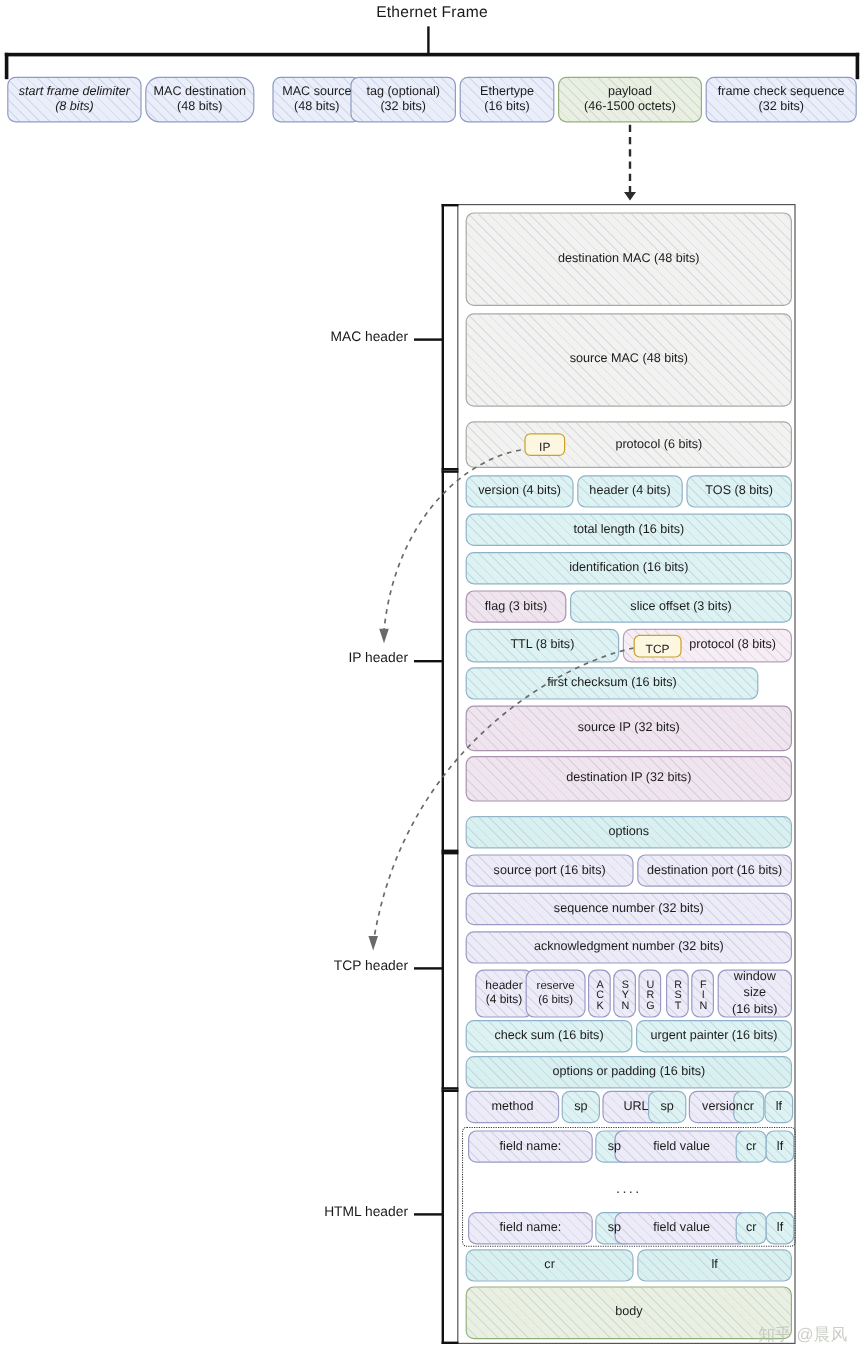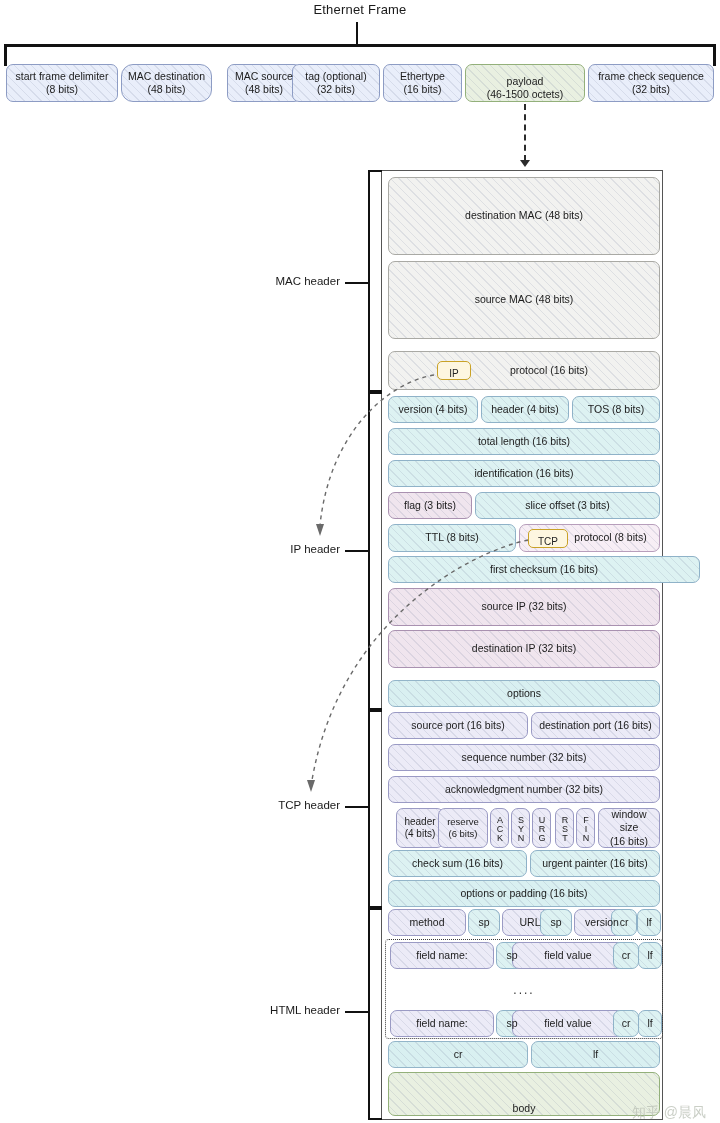--- a/index.html
+++ b/index.html
@@ -28,21 +28,21 @@
   .cell .txt{position:relative;z-index:2;padding:0 2px;}
 
   
   .f-gray   {background-color:#f2f2f0;border-color:#a9a9a4;}
   .f-blue   {background-color:#e9eefa;border-color:#8d9cc4;}
   .f-cyan   {background-color:#ddf2f2;border-color:#8fb2c8;}
   .f-cyan2  {background-color:#d9f0f1;border-color:#93b5c9;}
   .f-pink   {background-color:#f0e5ee;border-color:#a991b0;}
   .f-pinkw  {background-color:#f7eef5;border-color:#b79ebb;}
   .f-lav    {background-color:#ecebf7;border-color:#9a9ac4;}
-  .f-green  {background-color:#e9f0e1;border-color:#93b07a;align-items:flex-end;}
+  .f-green  {background-color:#e9f0e1;border-color:#93b07a;}
 
   
   #eth-title{
     position:absolute;left:0;top:2px;width:720px;text-align:center;
     font-size:13px;letter-spacing:.2px;
   }
   #eth-stem{position:absolute;left:356px;top:22px;width:2px;height:23px;background:#111;}
   #eth-bar{position:absolute;left:4px;top:44px;width:712px;height:3px;background:#111;}
   #eth-bar-l{position:absolute;left:4px;top:44px;width:3px;height:22px;background:#111;}
   #eth-bar-r{position:absolute;left:713px;top:44px;width:3px;height:22px;background:#111;}
@@ -100,21 +100,21 @@
 </style>
 </head>
 <body>
 
 <div id="eth-title">Ethernet Frame</div>
 <div id="eth-stem"></div>
 <div id="eth-bar"></div>
 <div id="eth-bar-l"></div>
 <div id="eth-bar-r"></div>
 
-<div class="cell f-blue" style="left:6px;top:64px;width:112px;height:38px;">
+<div class="cell f-blue" style="left:6px;top:64px;width:112px;height:38px;font-style:italic;">
   <div class="txt"><span>start frame delimiter</span><br>
   <span>(8 bits)</span></div>
 </div>
 <div class="cell f-blue" style="left:121px;top:64px;width:91px;height:38px;border-radius:12px;">
   <div class="txt"><span>MAC destination</span><br>
   <span>(48 bits)</span></div>
 </div>
 <div class="cell f-blue" style="left:215px;top:64px;width:74px;height:38px;margin-left:12px;">
   <div class="txt"><span>MAC source</span><br>
   <span>(48 bits)</span></div>
@@ -172,21 +172,21 @@
   <polygon points="311,792 307,780 315,780" fill="#6a6a6a"></polygon>
 </svg>
 
 <div class="cell f-gray" style="left:388px;top:177px;width:272px;height:78px;">
   <span class="txt">destination MAC (48 bits)</span>
 </div>
 <div class="cell f-gray" style="left:388px;top:261px;width:272px;height:78px;">
   <span class="txt">source MAC (48 bits)</span>
 </div>
 <div class="cell f-gray" style="left:388px;top:351px;width:272px;height:39px;">
-  <span class="txt" style="margin-left:50px;">protocol (16 bits)</span>
+  <span class="txt" style="margin-left:50px;">protocol (6 bits)</span>
 </div>
 <div class="badge" style="left:437px;top:361px;width:34px;height:19px;">
   <span>IP</span>
 </div>
 
 <div class="cell f-cyan" style="left:388px;top:396px;width:90px;height:27px;">
   <span class="txt">version (4 bits)</span>
 </div>
 <div class="cell f-cyan" style="left:481px;top:396px;width:88px;height:27px;">
   <span class="txt">header (4 bits)</span>
@@ -212,21 +212,21 @@
 <div class="cell f-cyan" style="left:388px;top:524px;width:128px;height:28px;">
   <span class="txt">TTL (8 bits)</span>
 </div>
 <div class="cell f-pinkw" style="left:519px;top:524px;width:141px;height:28px;">
   <span class="txt" style="margin-left:42px;">protocol (8 bits)</span>
 </div>
 <div class="badge" style="left:528px;top:529px;width:40px;height:19px;">
   <span>TCP</span>
 </div>
 
-<div class="cell f-cyan" style="left:388px;top:556px;width:312px;height:27px;">
+<div class="cell f-cyan" style="left:388px;top:556px;width:244px;height:27px;">
   <span class="txt">first checksum (16 bits)</span>
 </div>
 <div class="cell f-pink" style="left:388px;top:588px;width:272px;height:38px;">
   <span class="txt">source IP (32 bits)</span>
 </div>
 <div class="cell f-pink" style="left:388px;top:630px;width:272px;height:38px;">
   <span class="txt">destination IP (32 bits)</span>
 </div>
 <div class="cell f-cyan2" style="left:388px;top:680px;width:272px;height:27px;">
   <span class="txt">options</span>

